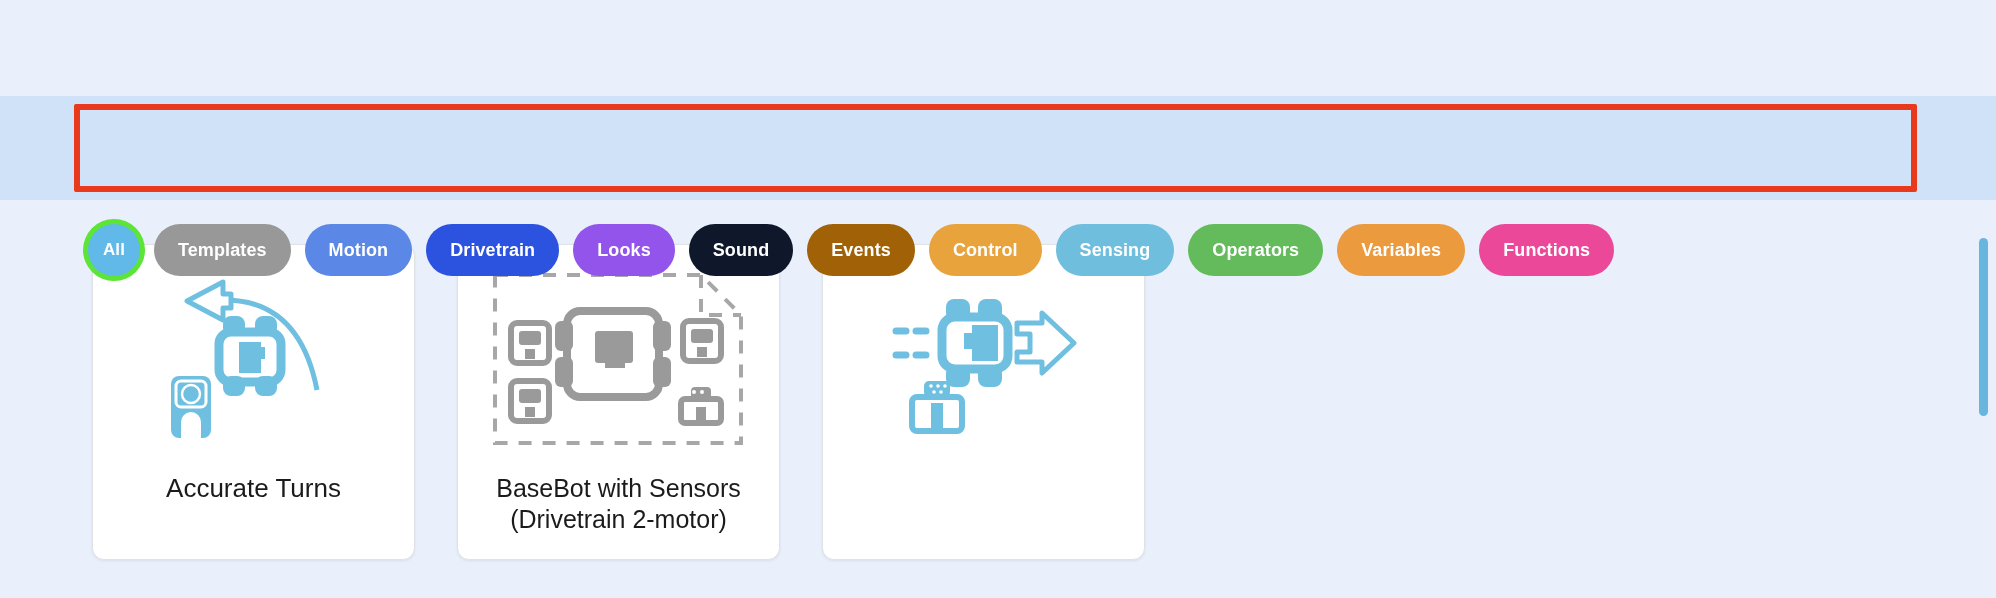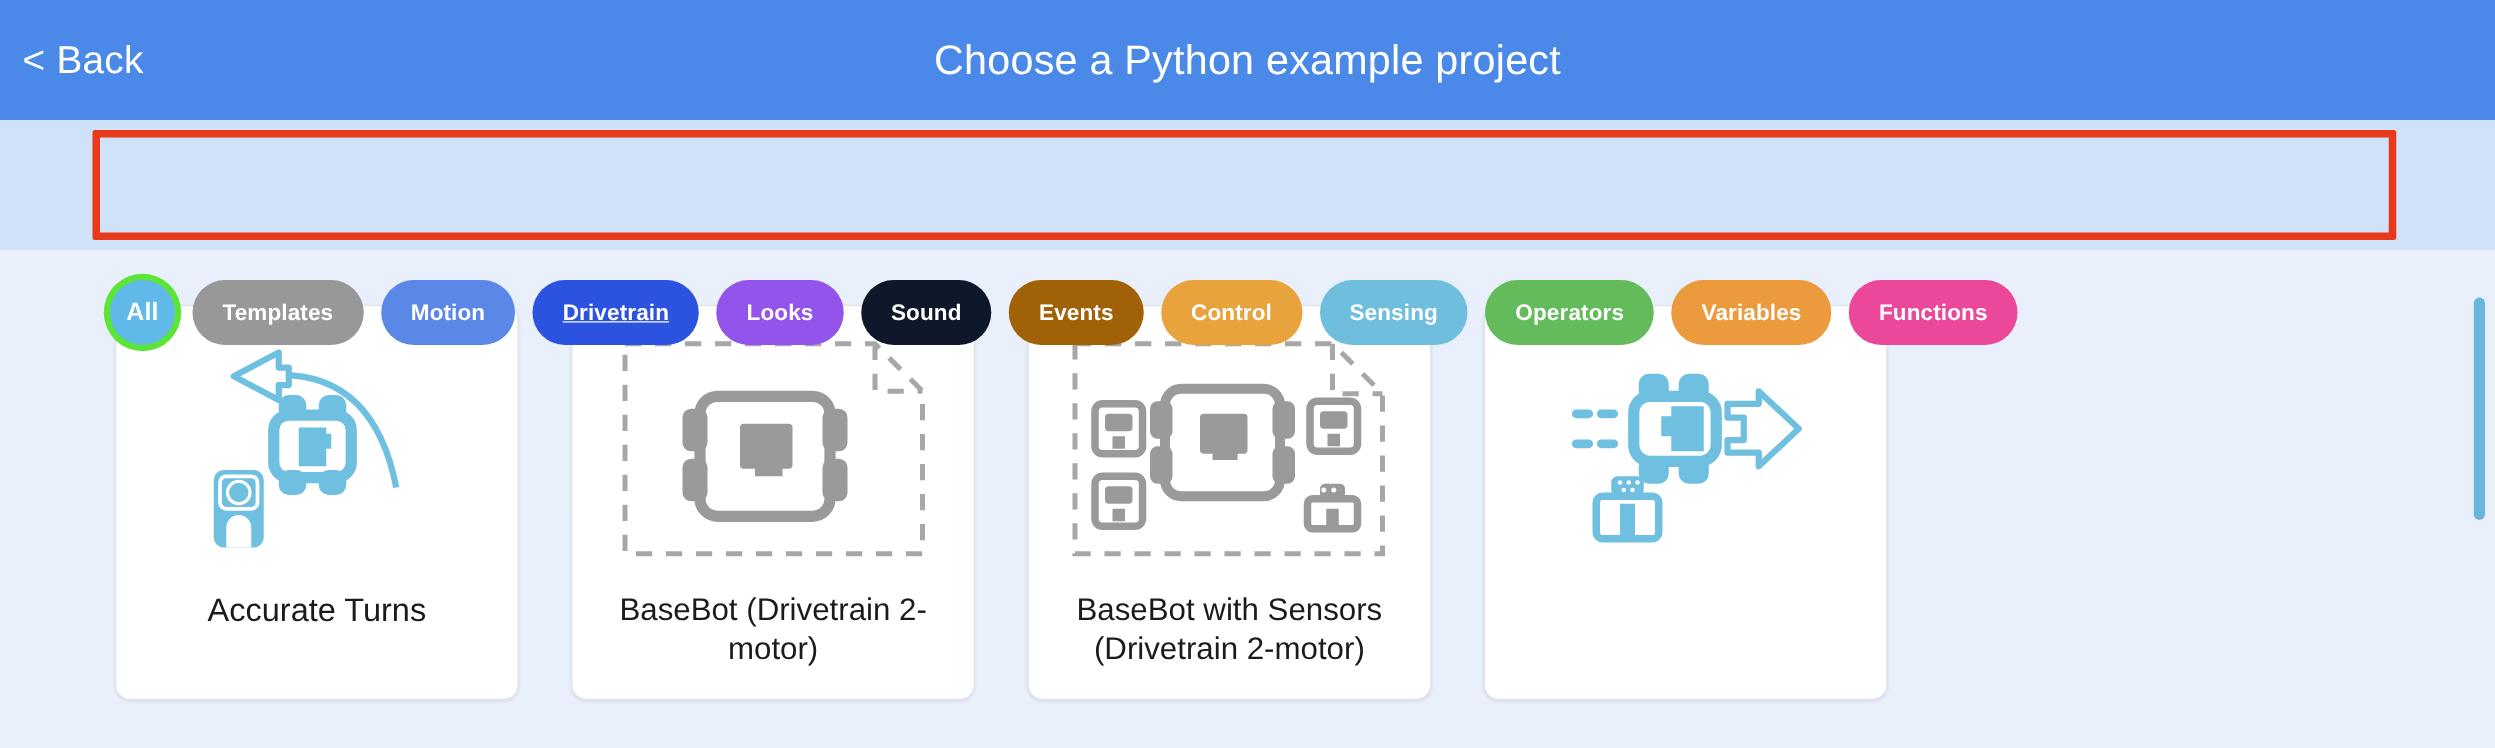--- a/index.html
+++ b/index.html
@@ -50,21 +50,21 @@
     z-index: 5;
   }
   .chip {
     height: 52px; border-radius: 26px;
     display: flex; align-items: center; justify-content: center;
     padding: 0 24px;
     color: #ffffff; font-size: 18px; font-weight: 700;
     letter-spacing: 0.1px; white-space: nowrap;
     cursor: pointer; user-select: none;
   }
-  .chip.round { width: 52px; padding: 0; font-size: 20px; }
+  .chip.round { width: 52px; padding: 0; font-size: 17px; }
   .chip.selected {
     box-shadow: 0 0 0 5px #5ce436;
   }
 
   
   .content {
     position: absolute; left: 0; top: 200px;
     width: 1996px; height: 398px;
     background: #eaf0fb;
     overflow: hidden;
@@ -112,37 +112,33 @@
     background: #68b6dd;
     border-radius: 5px;
     cursor: pointer;
   }
 </style>
 </head>
 <body>
 
 <div id="app">
 
-  <div class="header" style="background: rgb(74, 137, 232);">
-    <span class="back-link">&lt; Back</span>
-    <div class="header-title">Choose a Python example project</div>
-  </div>
 
   <div class="cat-band" style="background: rgb(207, 226, 247);">
     <div class="chips" id="chips">
         <div class="chip round selected" style="background: rgb(96, 185, 232); box-shadow: rgb(92, 228, 54) 0px 0px 0px 5px;">
           <span>All</span>
         </div>
         <div class="chip" style="background: rgb(152, 152, 152);">
           <span>Templates</span>
         </div>
         <div class="chip" style="background: rgb(91, 135, 230);">
           <span>Motion</span>
         </div>
-        <div class="chip" style="background: rgb(44, 82, 224); text-decoration: underline;">
+        <div class="chip" style="background: rgb(44, 82, 224);">
           <span>Drivetrain</span>
         </div>
         <div class="chip" style="background: rgb(147, 84, 236);">
           <span>Looks</span>
         </div>
         <div class="chip" style="background: #0f172a;">
           <span>Sound</span>
         </div>
         <div class="chip" style="background: #a16207;">
           <span>Events</span>
@@ -191,38 +187,20 @@
         <circle cx="20" cy="18" r="9" fill="none" stroke="#fff" stroke-width="2.5"></circle>
         <path d="M14 40 h12 v20 h-12 z" fill="#fff"></path>
         <path d="M10 46 a10 10 0 0 1 20 0 v16 h-20 z" fill="#fff"></path>
       </g>
     </svg>
           </div>
           <div class="card-title">Accurate Turns</div>
         </div>
         <div class="card">
           <div class="card-art">
-    <svg width="250" height="180" viewBox="0 0 250 180">
-      <path d="M6 6 H206 L244 44 V174 H6 Z" fill="none" stroke="#a7a7a7" stroke-width="4" stroke-dasharray="13 11"></path>
-      <path d="M206 6 V44 H244" fill="none" stroke="#a7a7a7" stroke-width="4" stroke-dasharray="13 11"></path>
-      <g transform="translate(88,44)">
-        <rect x="-36" y="14" width="20" height="34" rx="7" fill="#9a9a9a"></rect>
-        <rect x="-36" y="54" width="20" height="34" rx="7" fill="#9a9a9a"></rect>
-        <rect x="76" y="14" width="20" height="34" rx="7" fill="#9a9a9a"></rect>
-        <rect x="76" y="54" width="20" height="34" rx="7" fill="#9a9a9a"></rect>
-        <rect x="-22" y="4" width="104" height="96" rx="14" fill="none" stroke="#9a9a9a" stroke-width="9"></rect>
-        <rect x="10" y="26" width="42" height="36" rx="3" fill="#9a9a9a"></rect>
-        <rect x="22" y="58" width="22" height="10" fill="#9a9a9a"></rect>
-      </g>
-    </svg>
-          </div>
-          <div class="card-title two-line">BaseBot (Drivetrain 2-motor)</div>
-        </div>
-        <div class="card">
-          <div class="card-art">
     <svg width="260" height="180" viewBox="0 0 260 180">
       <path d="M6 6 H212 L252 46 V174 H6 Z" fill="none" stroke="#a7a7a7" stroke-width="4" stroke-dasharray="13 11"></path>
       <path d="M212 6 V46 H252" fill="none" stroke="#a7a7a7" stroke-width="4" stroke-dasharray="13 11"></path>
 
       <g transform="translate(96,40)">
         <rect x="-30" y="12" width="18" height="30" rx="6" fill="#9a9a9a"></rect>
         <rect x="-30" y="48" width="18" height="30" rx="6" fill="#9a9a9a"></rect>
         <rect x="68" y="12" width="18" height="30" rx="6" fill="#9a9a9a"></rect>
         <rect x="68" y="48" width="18" height="30" rx="6" fill="#9a9a9a"></rect>
         <rect x="-18" y="2" width="92" height="86" rx="13" fill="none" stroke="#9a9a9a" stroke-width="8"></rect>

